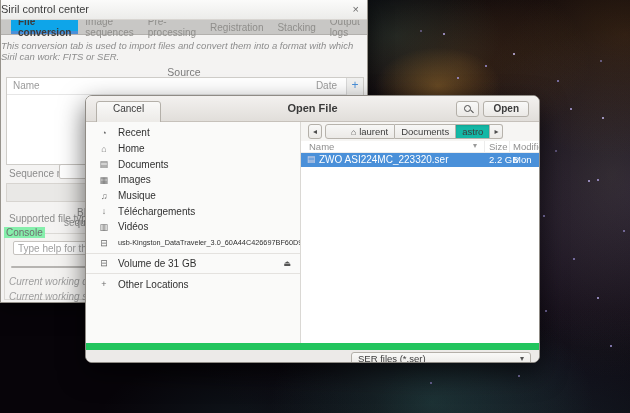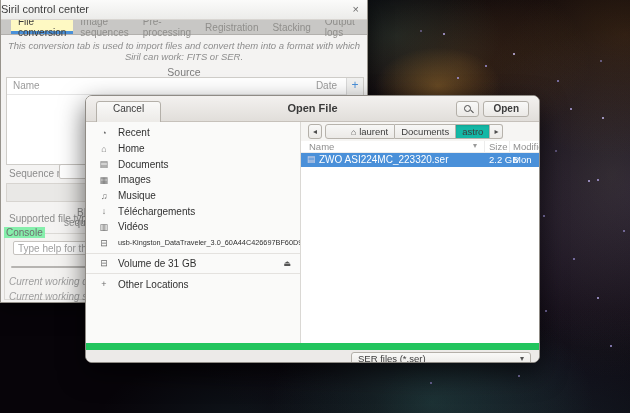--- a/index.html
+++ b/index.html
@@ -35,22 +35,22 @@
   .siril { position:absolute; left:0; top:0; width:368px; height:303px; background:#f4f3f2;
     border:1px solid #97938c; border-top:none; box-shadow:0 6px 18px rgba(0,0,0,0.55); }
   .titlebar { height:20px; background:linear-gradient(#fbfbfa,#ececea); border-bottom:1px solid #d8d5d1;
     text-align:left; font-size:11px; color:#3d3d3d; line-height:19px; position:relative; }
   .close-x { position:absolute; right:8px; top:0; line-height:19px; font-size:11px; color:#6b6b6b; cursor:default; }
   .menubar { height:13px; background:#f3f2f0; border-bottom:1px solid #dedbd7; display:flex; gap:13px;
     padding-left:8px; align-items:center; font-size:10px; color:#4a4a4a; }
   .tabstrip { height:15px; background:#c8c7c5; border-bottom:1px solid #b2b0ad; display:flex;
     justify-content:space-between; padding:0 10px; font-size:10px; color:#8f8e8b; }
   .tab { display:flex; align-items:center; padding:0 7px; }
-  .tab.active { color:#3b3b3b; background:#fef9c3; box-shadow:inset 0 -3px 0 #4a90d9; }
-  .info-line { margin-top:5px; text-align:center; font-style:italic; font-size:9.5px; color:#8d8d8d; }
+  .tab.active { color:#3b3b3b; background:#0ea5e9; box-shadow:inset 0 -3px 0 #4a90d9;font-weight:bold; }
+  .info-line { margin-top:5px; text-align:left; font-style:italic; font-size:9.5px; color:#8d8d8d; }
   .source-title { margin-top:4px; text-align:center; font-size:10.5px; color:#7b7b7b; }
   .source-panel { position:absolute; left:5px; top:77px; width:358px; height:88px; background:#fff; border:1px solid #cfcdc9; }
   .source-header { height:17px; border-bottom:1px solid #e6e6e6; position:relative; font-size:10px; color:#9b9b9b; }
   .src-name { position:absolute; left:6px; top:2px; }
   .src-date { position:absolute; right:26px; top:2px; }
   .plus-btn { position:absolute; right:0; top:0; width:17px; height:17px; border-left:1px solid #d9d9d9;
     background:#f1f1f0; color:#4a90d9; text-align:center; line-height:15px; font-size:12px; }
   .seq-label { position:absolute; left:8px; top:168px; font-size:10px; color:#8c8c8c; }
   .seq-input { position:absolute; left:58px; top:164px; width:150px; height:15px; background:#fff;
     border:1px solid #c6c3bf; border-radius:2px; }

